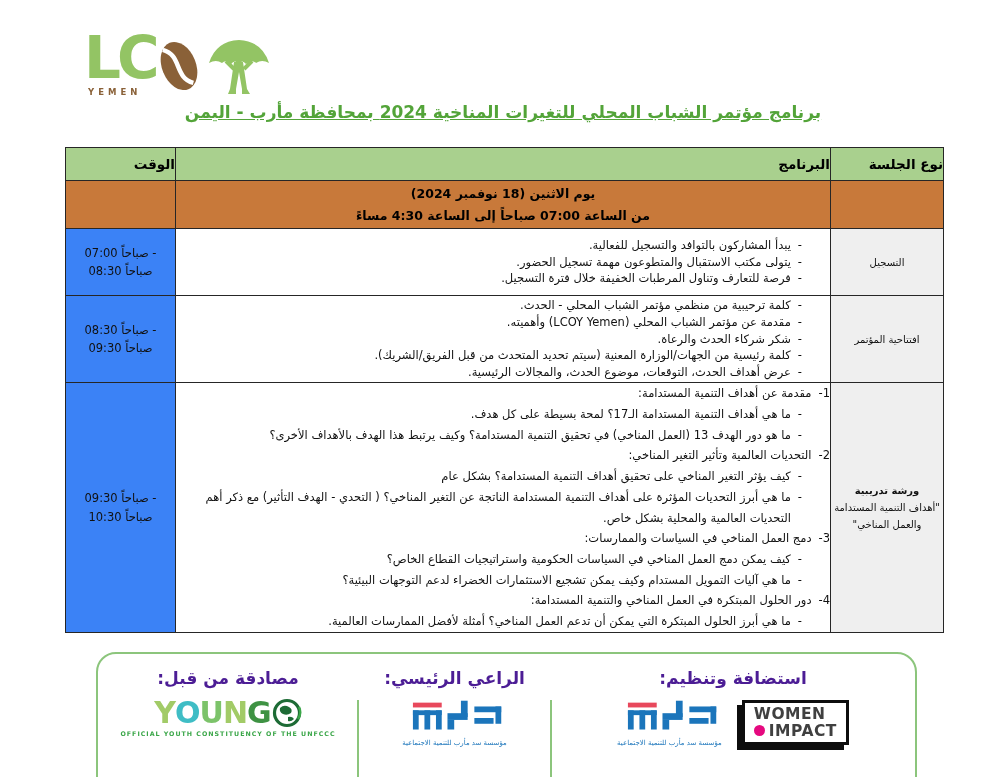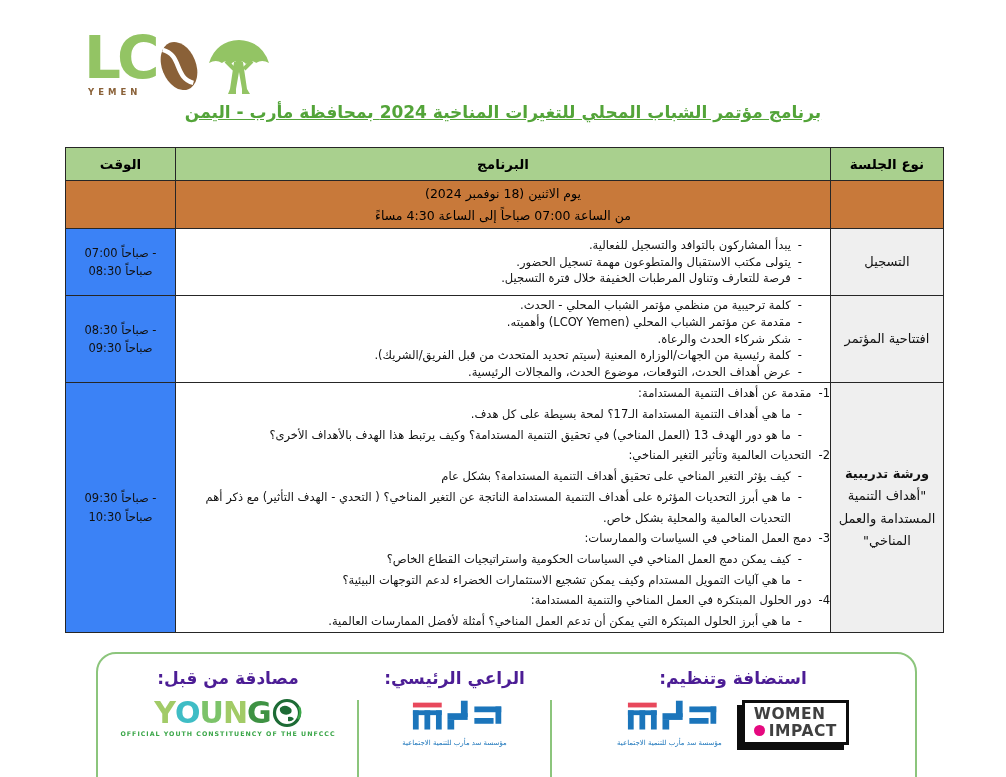--- a/index.html
+++ b/index.html
@@ -14,27 +14,27 @@
 
   
   .doc-title{position:absolute;left:0;top:102px;width:100%;text-align:center;direction:rtl;
              font-size:17px;font-weight:bold;color:#53a439;text-decoration:underline;}
 
   
   table.program{position:absolute;left:65px;top:147px;width:878px;border-collapse:collapse;
                 direction:rtl;table-layout:fixed;}
   table.program th,table.program td{border:1.6px solid #262626;padding:0;vertical-align:middle;}
   tr.hdr{height:33px;}
-  tr.hdr th{background:#a9d08e;font-size:13.5px;font-weight:bold;text-align:center;color:#000;}
+  tr.hdr th{background:#a9d08e;font-size:13.5px;font-weight:bold;text-align:right;color:#000;}
   tr.banner-row{height:48px;}
   tr.banner-row td{background:#c8793a;}
-  .banner-text{text-align:center;font-weight:normal;font-size:12.5px;line-height:1.7;color:#000;direction:rtl;}
+  .banner-text{text-align:center;font-weight:bold;font-size:12.5px;line-height:1.7;color:#000;direction:rtl;}
   tr.r1{height:67px;} tr.r2{height:87px;} tr.r3{height:250px;}
   td.time-cell{background:#3b82f6;text-align:center;font-size:11.5px;line-height:1.6;}
-  td.session-cell{background:#efefef;text-align:center;font-size:13px;line-height:1.7;padding:2px 3px;margin-left:22px;}
+  td.session-cell{background:#efefef;text-align:center;font-size:10px;line-height:1.7;padding:2px 3px;margin-left:22px;}
   td.program-cell{background:#ffffff;padding:3px 7px;font-size:11.5px;}
   td.program-cell .prog-item{display:flex;gap:7px;line-height:1.45;}
   tr.r3 td.program-cell .prog-item{line-height:1.8;}
   .prog-item.indent{padding-right:28px;}
   .prog-item .marker{flex:0 0 auto;}
   .session-title-bold{font-weight:bold;display:block;}
   .session-sub{display:block;}
 
   
   .footer-box{position:absolute;left:96px;top:652px;width:817px;height:140px;

